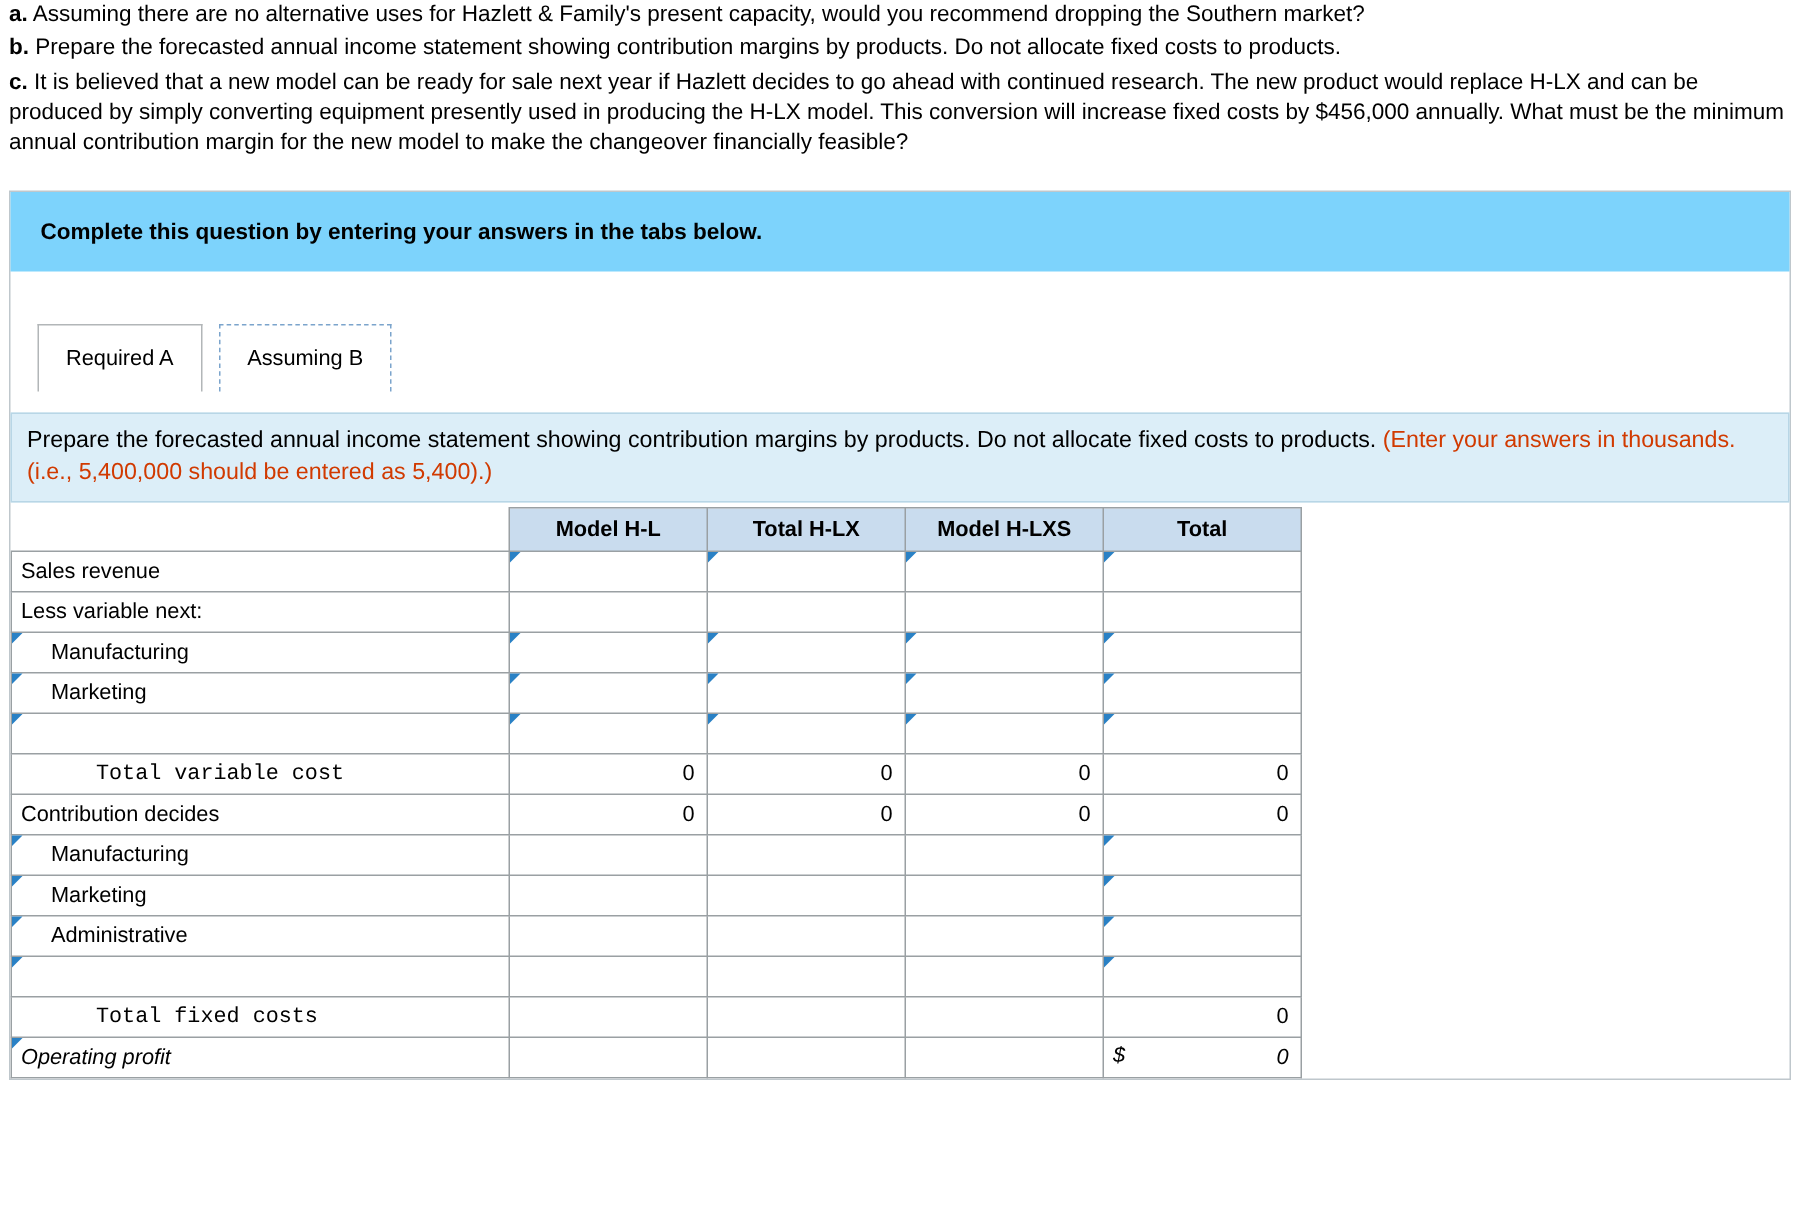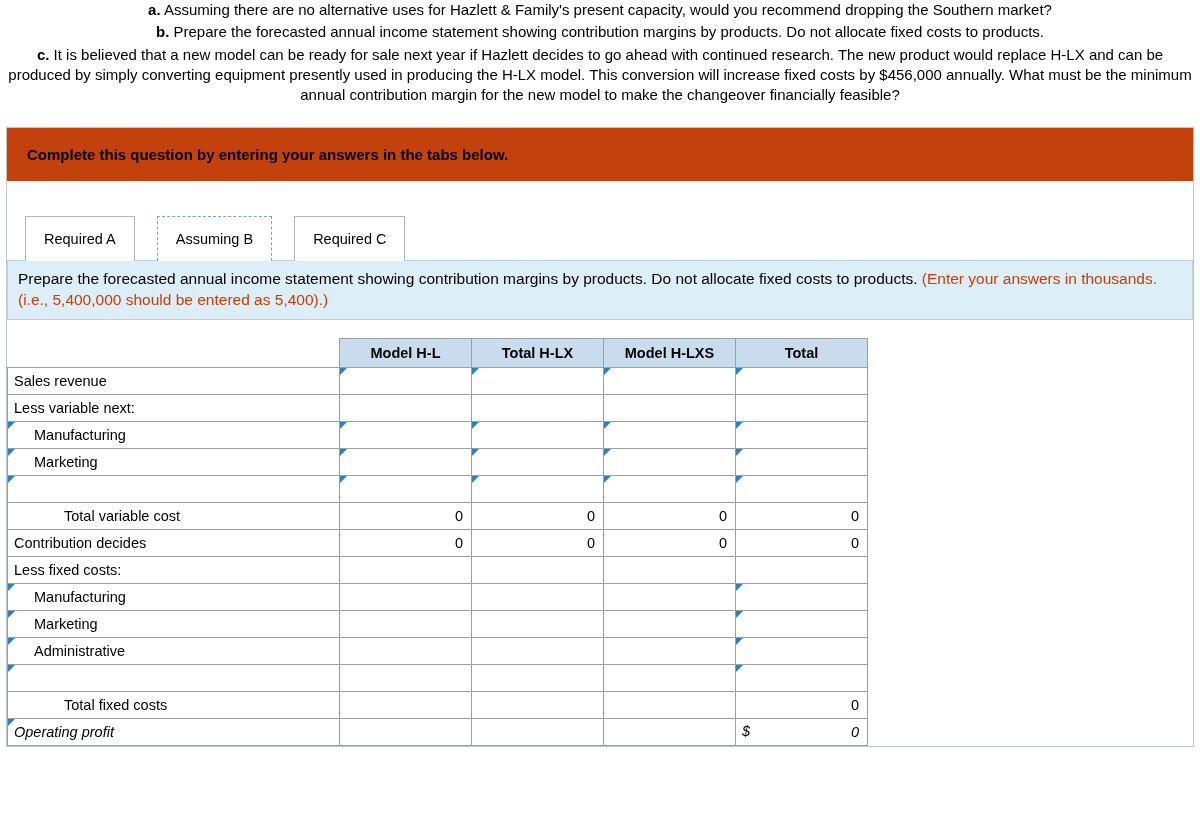--- a/index.html
+++ b/index.html
@@ -6,31 +6,31 @@
   body {
     font-family: Arial, Helvetica, sans-serif;
     font-size: 15px;
     color: #000;
     margin: 0;
     padding: 0;
     background: #fff;
     width: 1200px;
   }
   .question-text { padding: 0 6px 0 6px; line-height: 1.35; }
-  .question-text p { margin: 0 0 2px 0; text-align: center; }
+  .question-text p { margin: 0 0 2px 0; }
   .question-text b { font-weight: 700; }
   .outer-panel { border: 1px solid #bfc7cc; margin: 22px 6px 0 6px; }
   .gray-bar {
-    background: #c2410c;
+    background: #7dd3fc;
     padding: 18px 20px;
     font-family: Verdana, Arial, sans-serif;
     font-weight: 700;
     font-size: 15px;
   }
-  .tabs-row { display: flex; gap: 22px; padding: 34px 18px 0 18px; }
+  .tabs-row { display: flex; gap: 11px; padding: 34px 18px 15px 18px; }
   .tab {
     border: 1px solid #b2b6b8;
     background: #fff;
     padding: 14px 18px;
     font-size: 14.5px;
     font-family: Arial, sans-serif;
     border-bottom: none;
     position: relative;
     top: 1px;
     cursor: pointer;
@@ -41,41 +41,41 @@
   }
   .instruction-band {
     background: #dceef8;
     border: 1px solid #b8d6e6;
     padding: 8px 10px;
     margin: 0;
     font-size: 15.5px;
     line-height: 1.35;
   }
   .instruction-band .red { color: #d13a00; }
-  .table-wrap { padding: 18px 0 0 0; overflow: hidden; }
+  .table-wrap { padding: 3px 0 0 0; overflow: hidden; }
   table.income {
     border-collapse: collapse;
     font-size: 14.5px;
   }
   table.income th, table.income td {
     border: 1px solid #9aa0a3;
     padding: 3px 6px;
     height: 27px;
   }
   table.income th {
     background: #c9dcee;
     text-align: center;
     font-weight: 700;
     font-family: Arial, sans-serif;
     padding: 6px 4px;
   }
   .rowlabel { width: 332px; }
   .colnum { width: 132px; text-align: right; }
   .indent1 { padding-left: 26px !important; }
-  .indent2 { padding-left: 56px !important; }
+  .indent2 { padding-left: 56px !important; font-family: Liberation Mono, monospace; }
   .empty-corner { background: #fff !important; border-top: none !important; border-left: none !important; }
   .cell-editable { position: relative; margin-top: 20px; }
   .tri {
     position: absolute;
     left: 0; top: 0;
     width: 0; height: 0;
     border-top: 7px solid #2a81c5;
     border-right: 7px solid transparent;
   }
   .val { text-align: right; display: block; padding-right: 2px; }
@@ -99,21 +99,20 @@
     <span>It is believed that a new model can be ready for sale next year if Hazlett decides to go ahead with continued research. The new product would replace H-LX and can be produced by simply converting equipment presently used in producing the H-LX model. This conversion will increase fixed costs by $456,000 annually. What must be the minimum annual contribution margin for the new model to make the changeover financially feasible?</span>
   </p>
 </div>
 
 <div class="outer-panel">
   <div class="gray-bar">Complete this question by entering your answers in the tabs below.</div>
 
   <div class="tabs-row">
     <div class="tab">Required A</div>
     <div class="tab active">Assuming B</div>
-    <div class="tab">Required C</div>
   </div>
 
   <div class="instruction-band">
     <span>Prepare the forecasted annual income statement showing contribution margins by products. Do not allocate fixed costs to products. </span><span class="red">(Enter your answers in thousands. (i.e., 5,400,000 should be entered as 5,400).)</span>
   </div>
 
   <div class="table-wrap">
     <table class="income">
       <tbody>
           <tr>
@@ -223,27 +222,20 @@
               <span class="val">0</span>
             </td>
         <td class="colnum">
               <span class="val">0</span>
             </td>
         <td class="colnum">
               <span class="val">0</span>
             </td>
       </tr>
 
-      <tr>
-        <td class="rowlabel">Less fixed costs:</td>
-        <td class="colnum"></td>
-        <td class="colnum"></td>
-        <td class="colnum"></td>
-        <td class="colnum"></td>
-      </tr>
 
       <tr>
         <td class="rowlabel indent1 cell-editable"><span class="tri"></span><span>Manufacturing</span></td>
         <td class="colnum"></td>
         <td class="colnum"></td>
         <td class="colnum"></td>
         <td class="colnum cell-editable">
               <span class="tri"></span>
             </td>
       </tr>

